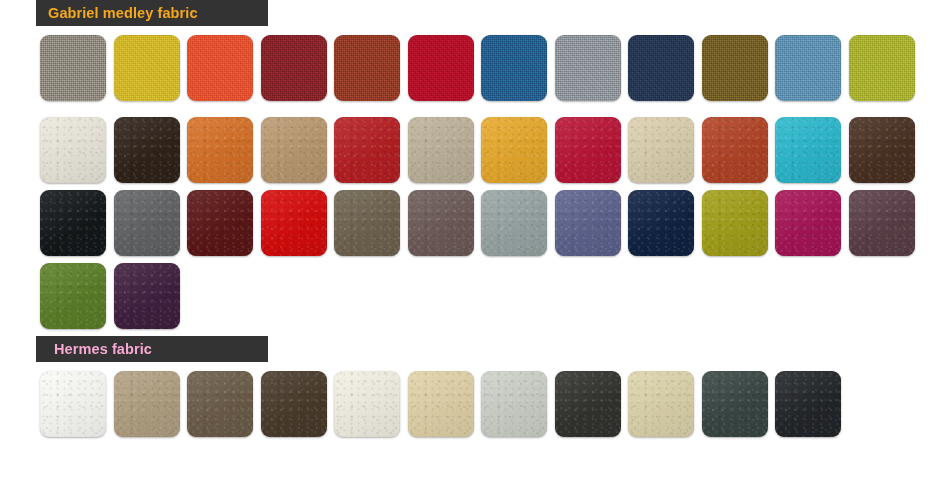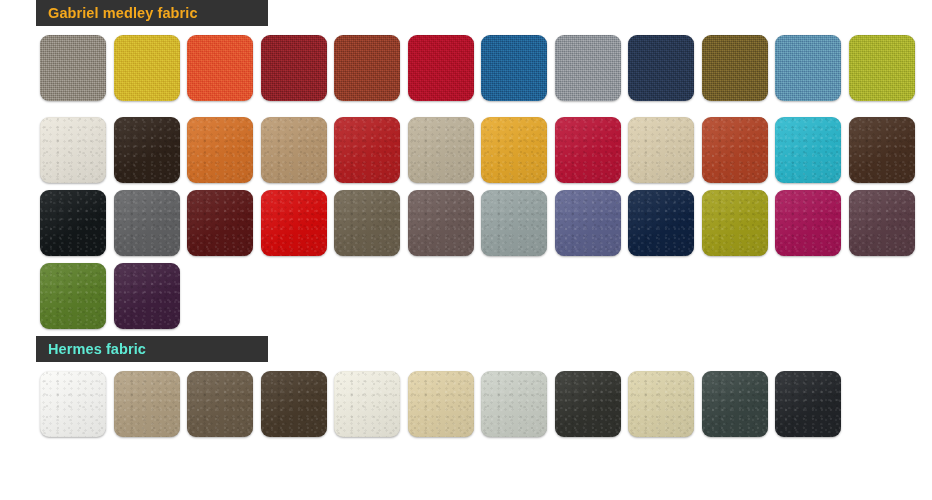--- a/index.html
+++ b/index.html
@@ -146,21 +146,21 @@
             <div class="swatch tex-grain" title="plum-mauve" style="background-color: rgb(92, 63, 72);"></div>
           </div>
           <div class="swatch-row">
             <div class="swatch tex-grain" title="moss-green" style="background-color: rgb(92, 128, 41);"></div>
             <div class="swatch tex-grain" title="aubergine" style="background-color: rgb(65, 32, 64);"></div>
           </div>
         </div>
       </div>
       <div class="section">
         <div class="section-header" style="background-color: rgb(51, 51, 51);">
-          <span class="section-title" style="color: #5eead4;">Hermes fabric</span>
+          <span class="section-title" style="color: #f9a8d4; margin-left: 6px;">Hermes fabric</span>
         </div>
         <div class="swatch-rows">
           <div class="swatch-row">
             <div class="swatch tex-grain" title="white" style="background-color: rgb(251, 251, 248);"></div>
             <div class="swatch tex-grain" title="khaki-tan" style="background-color: rgb(179, 161, 131);"></div>
             <div class="swatch tex-grain" title="warm-brown" style="background-color: rgb(109, 94, 74);"></div>
             <div class="swatch tex-grain" title="dark-brown" style="background-color: rgb(74, 60, 44);"></div>
             <div class="swatch tex-grain" title="cream" style="background-color: rgb(243, 241, 228);"></div>
             <div class="swatch tex-grain" title="sand-beige" style="background-color: rgb(226, 211, 168);"></div>
             <div class="swatch tex-grain" title="pale-grey" style="background-color: rgb(205, 210, 201);"></div>

